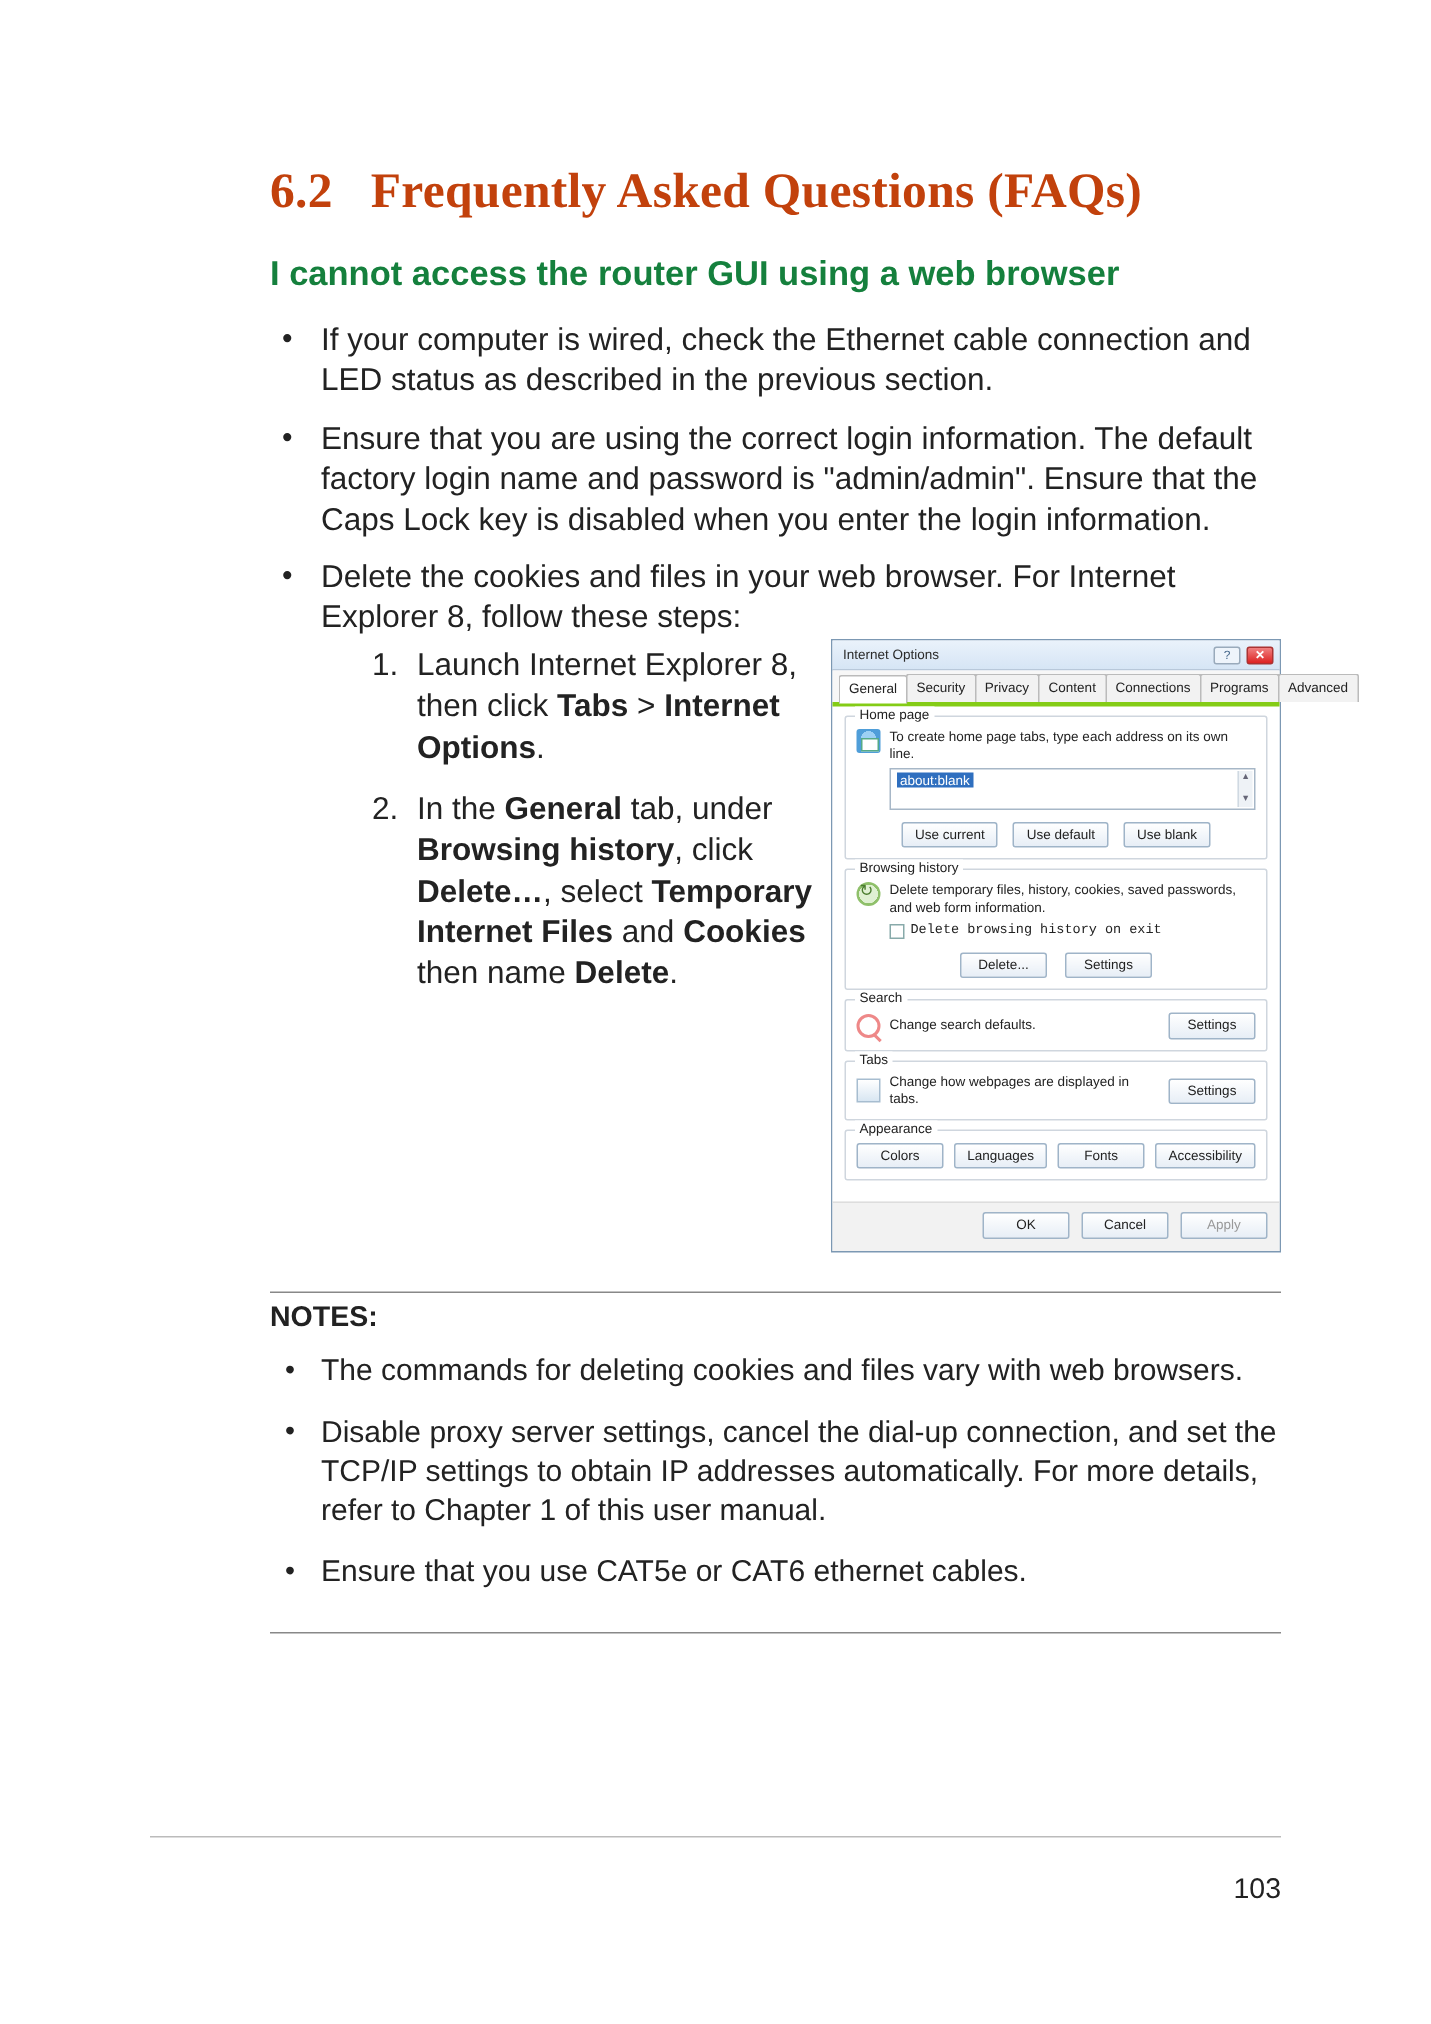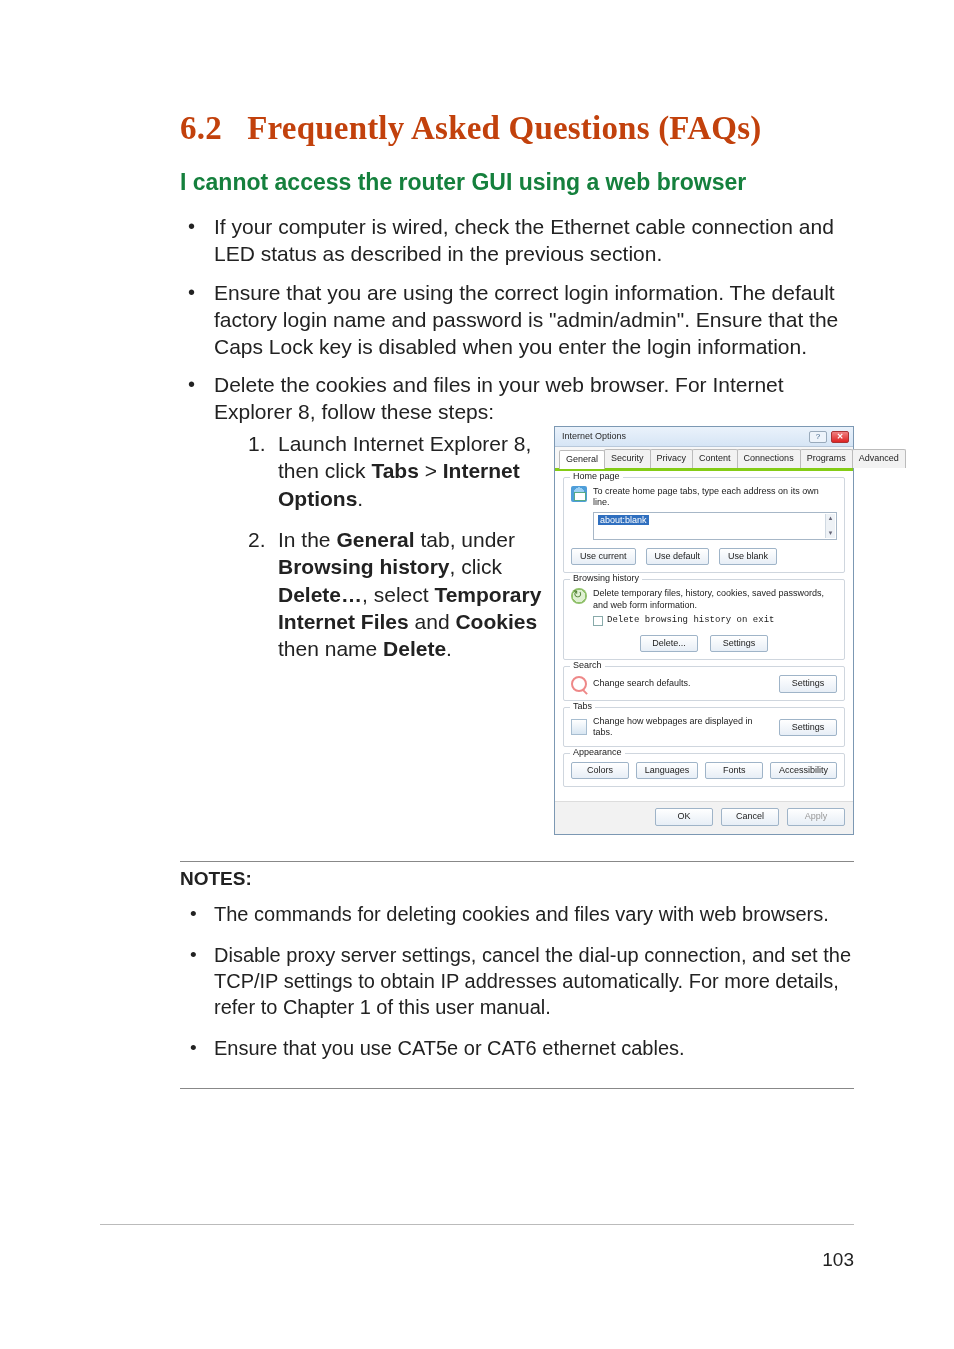--- a/index.html
+++ b/index.html
@@ -149,21 +149,21 @@
   .fieldset { border:1px solid #cfd6de; border-radius:2px; padding: 8px 7px 7px 7px; margin-bottom:6px; position:relative;}
   .fieldset .legend { position:absolute; top:-7px; left:6px; background:#fff; padding:0 3px; font-size:9px;}
   .frow { display:flex; gap:6px; align-items:flex-start;}
   .icon16 { width:16px; height:16px; flex:0 0 16px; }
   .home-ic { background: radial-gradient(circle at 50% 40%, #9cd0f4 0 40%, #4f9ed9 41% 100%); border-radius:2px; position:relative;}
   .home-ic::after{content:""; position:absolute; left:3px; top:6px; width:10px; height:7px; background:#fff; border:1px solid #5a8;}
   .inputbox { flex:1; border:1px solid #a7b7c7; height:28px; padding:2px 4px; font-size:9px; background:#fff; position:relative;}
   .inputbox .hl { background:#2f6fbf; color:#fff; padding:0 2px;}
   .mini-scroll { position:absolute; right:1px; top:1px; bottom:1px; width:10px; background:#eef2f6; border-left:1px solid #d0d9e2; display:flex; flex-direction:column; justify-content:space-between;}
   .mini-scroll span{ font-size:7px; text-align:center; color:#667;}
-  .btnrow { display:flex; gap:10px; margin-top:8px;}
+  .btnrow { display:flex; justify-content:center; gap:10px; margin-top:8px;}
   .btnrow.right { justify-content:center;gap:12px; }
   .btn { border:1px solid #9fb4c8; background:linear-gradient(#fff,#e7eef6); padding:2px 8px; font-size:9px; border-radius:2px; min-width:58px; text-align:center;}
   .hist-ic { width:16px;height:16px; flex:0 0 16px; border-radius:50%; background:radial-gradient(circle,#dff0d2 0 55%,#8fc06a 56% 100%); position:relative;}
   .hist-ic::after{content:"↻"; position:absolute; left:2px; top:-1px; font-size:11px; color:#4a7c2e;}
   .chkrow { display:flex; align-items:center; gap:4px; margin:4px 0 0 22px; font-size:9px;font-family:Liberation Mono, monospace;}
   .chkrow .chk { width:10px;height:10px;border:1px solid #8aa; background:#fff;}
   .search-ic{ width:16px;height:16px; flex:0 0 16px; border-radius:50%; border:2px solid #e88; background:#fff; position:relative;}
   .search-ic::after{content:""; position:absolute; right:-3px; bottom:-3px; width:6px; height:2px; background:#e88; transform:rotate(45deg);}
   .tabs-ic{ width:16px;height:16px; flex:0 0 16px; background:linear-gradient(#fff,#d8e6f2); border:1px solid #a7bdd0;}
   .appearance-row{ display:flex; gap:6px; justify-content:space-between;}

